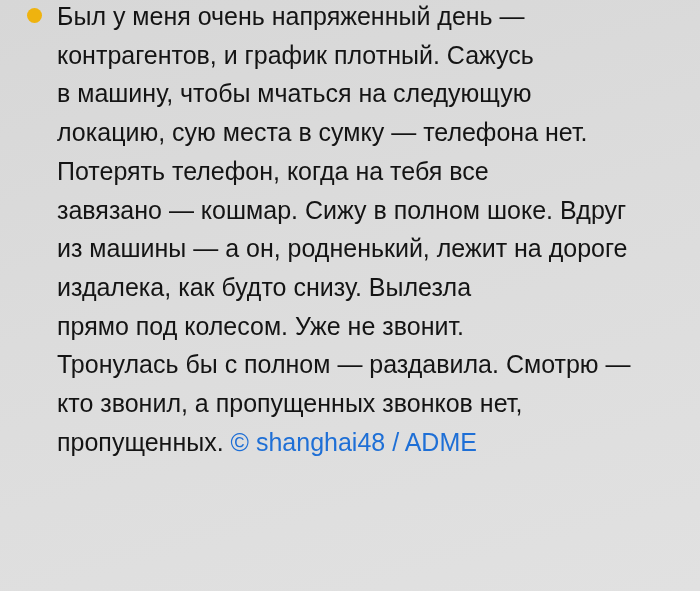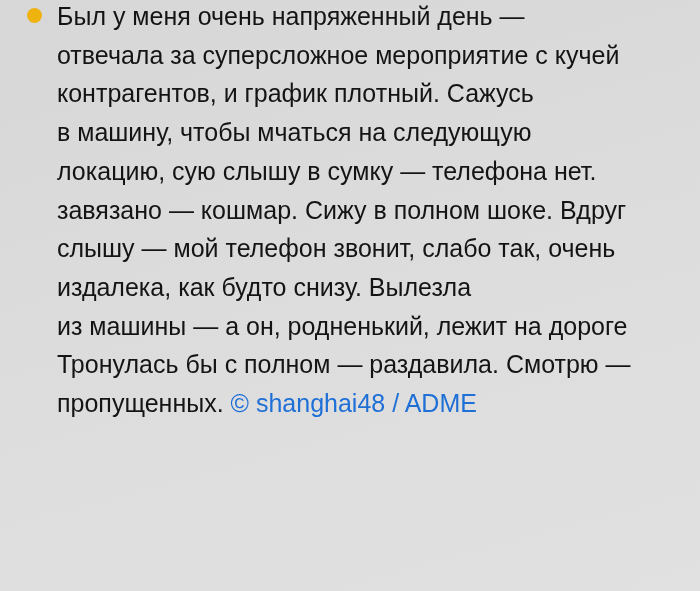--- a/index.html
+++ b/index.html
@@ -46,24 +46,25 @@
     cursor: pointer;
   }
 </style>
 </head>
 <body>
 
 <div class="post">
   <span class="bullet"></span>
   <div class="story-text">
     <div class="story-line">Был у меня очень напряженный день —</div>
-    <div class="story-line">отвечала за суперсложное мероприятие с кучей</div>
     <div class="story-line">контрагентов, и график плотный. Сажусь</div>
     <div class="story-line">в машину, чтобы мчаться на следующую</div>
-    <div class="story-line">локацию, сую слышу в сумку — телефона нет.</div>
+    <div class="story-line">локацию, сую места в сумку — телефона нет.</div>
+    <div class="story-line">Потерять телефон, когда на тебя все</div>
     <div class="story-line">завязано — кошмар. Сижу в полном шоке. Вдруг</div>
-    <div class="story-line">слышу — мой телефон звонит, слабо так, очень</div>
+    <div class="story-line">из машины — а он, родненький, лежит на дороге</div>
     <div class="story-line">издалека, как будто снизу. Вылезла</div>
-    <div class="story-line">из машины — а он, родненький, лежит на дороге</div>
+    <div class="story-line">прямо под колесом. Уже не звонит.</div>
     <div class="story-line">Тронулась бы с полном — раздавила. Смотрю —</div>
+    <div class="story-line">кто звонил, а пропущенных звонков нет,</div>
     <div class="story-line"><span>пропущенных. </span><a class="credit-link" href="#">© shanghai48 / ADME</a></div>
   </div>
 </div>
 
 </body></html>

